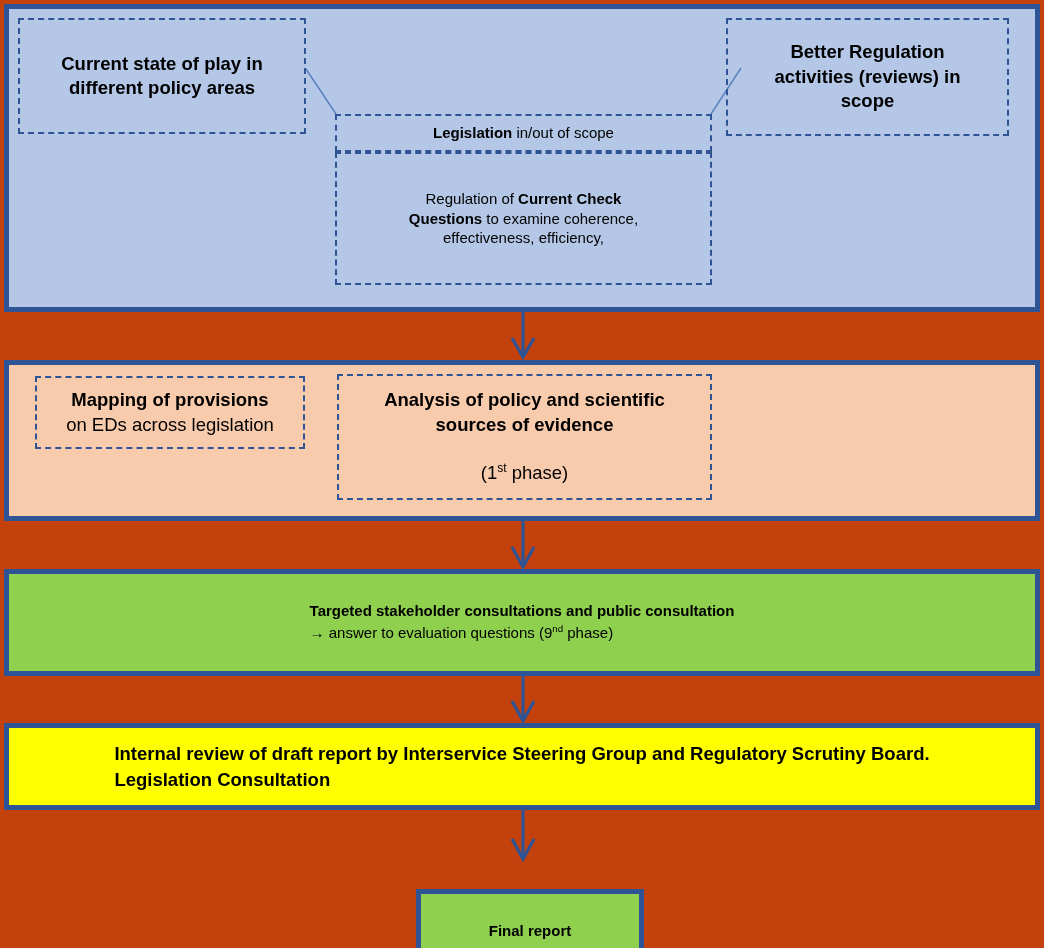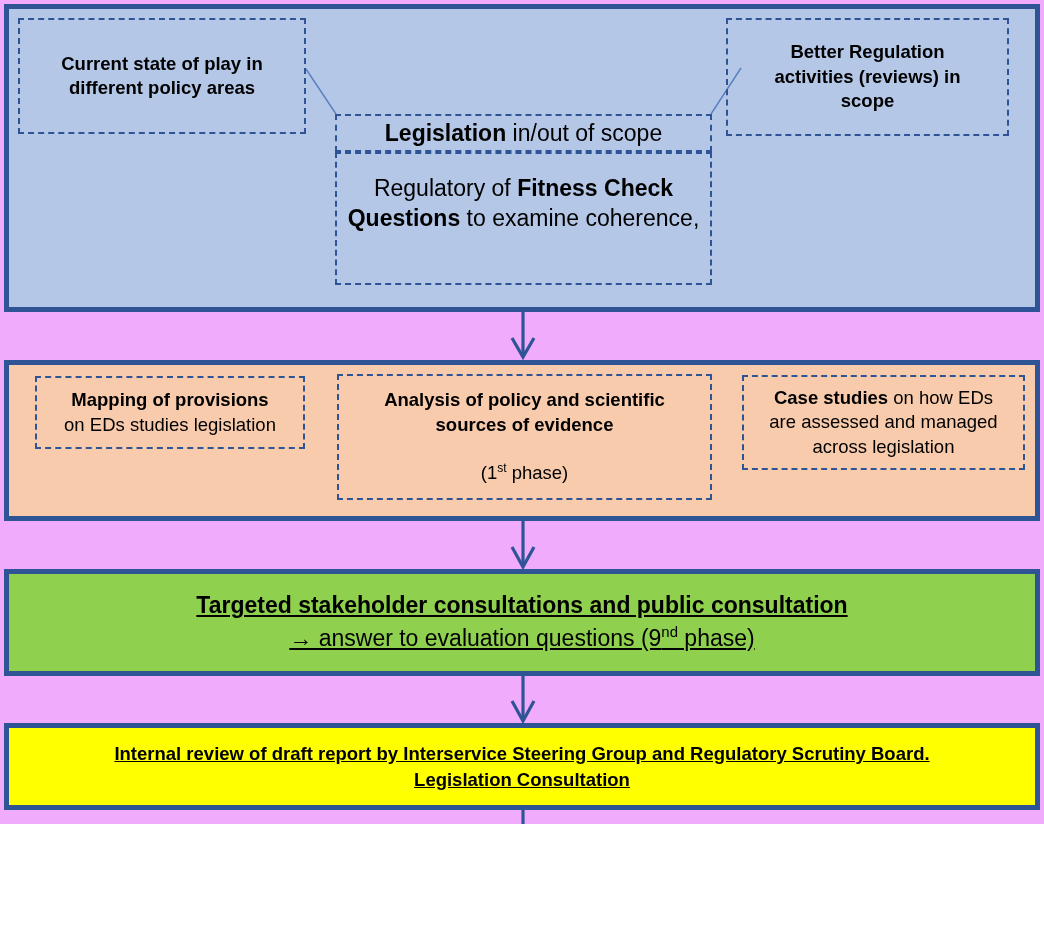--- a/index.html
+++ b/index.html
@@ -6,22 +6,22 @@
     margin: 0;
     padding: 0;
     background: #ffffff;
   }
   body {
     font-family: "Liberation Sans", sans-serif;
   }
   #canvas {
     position: relative;
     width: 1044px;
-    height: 824px;
-    background: #f0abfc;
+    height: 948px;
+    background: #c2410c;
     overflow: hidden;
   }
 
   
   .band {
     position: absolute;
     box-sizing: border-box;
     border: 5px solid #2f5496;
   }
   .band.blue   { background: #b4c7e7; }
@@ -41,29 +41,27 @@
     color: #000000;
     line-height: 1.32;
   }
 
   .ctext {
     position: absolute;
     box-sizing: border-box;
     display: flex;
     align-items: center;
     justify-content: center;
-    text-align: center;
     color: #000000;
     line-height: 1.38;
     width: 100%;
-    text-decoration: underline;
   }
 
   .t18 { font-size: 18.5px; }
-  .t19 { font-size: 23px; }
+  .t19 { font-size: 15px; }
   b { font-weight: bold; }
   .reg { font-weight: normal; }
 
   .arrowlayer {
     position: absolute;
     left: 0; top: 0;
     width: 1044px;
     height: 948px;
     pointer-events: none;
   }
@@ -117,51 +115,44 @@
   </div>
 
   <div class="dbox t19" style="left:335px; top:114px; width:377px; height:38px;">
     <div>
       <b>Legislation</b><span class="reg"> in/out of scope</span>
     </div>
   </div>
 
   <div class="dbox t19" style="left:335px; top:152px; width:377px; height:133px;">
     <div>
-      <span class="reg">Regulatory  of </span><b>Fitness Check</b><br>
+      <span class="reg">Regulation  of </span><b>Current Check</b><br>
       <b>Questions</b><span class="reg"> to examine coherence,</span><br>
-      <br>
+      <span class="reg">effectiveness, efficiency,</span><br>
     </div>
   </div>
 
   <div class="band orange" style="left:4px; top:360px; width:1036px; height:161px;"></div>
 
   <div class="dbox t18" style="left:35px; top:376px; width:270px; height:73px;align-items:center;">
     <div>
       <b>Mapping of provisions</b><br>
-      <span class="reg">on EDs studies legislation</span>
+      <span class="reg">on EDs across legislation</span>
     </div>
   </div>
 
   <div class="dbox t18" style="left:337px; top:374px; width:375px; height:126px;">
     <div>
       <b>Analysis of policy and scientific</b><br>
       <b>sources of evidence</b><br>
       <br>
       <span class="reg"><span>(1</span><sup>st</sup><span> phase)</span></span>
     </div>
   </div>
 
-  <div class="dbox t18" style="left:742px; top:375px; width:283px; height:95px;">
-    <div>
-      <b>Case studies</b><span class="reg"> on how EDs</span><br>
-      <span class="reg">are assessed and managed</span><br>
-      <span class="reg">across legislation</span>
-    </div>
-  </div>
 
   <div class="band green" style="left:4px; top:569px; width:1036px; height:107px;">
     <div class="ctext t19" style="left:0; top:0; height:100%;">
       <div>
         <b>Targeted stakeholder consultations and public consultation</b><br>
         <span class="reg"><span>→ answer to evaluation questions (9</span><sup>nd</sup><span> phase)</span></span>
       </div>
     </div>
   </div>
 

